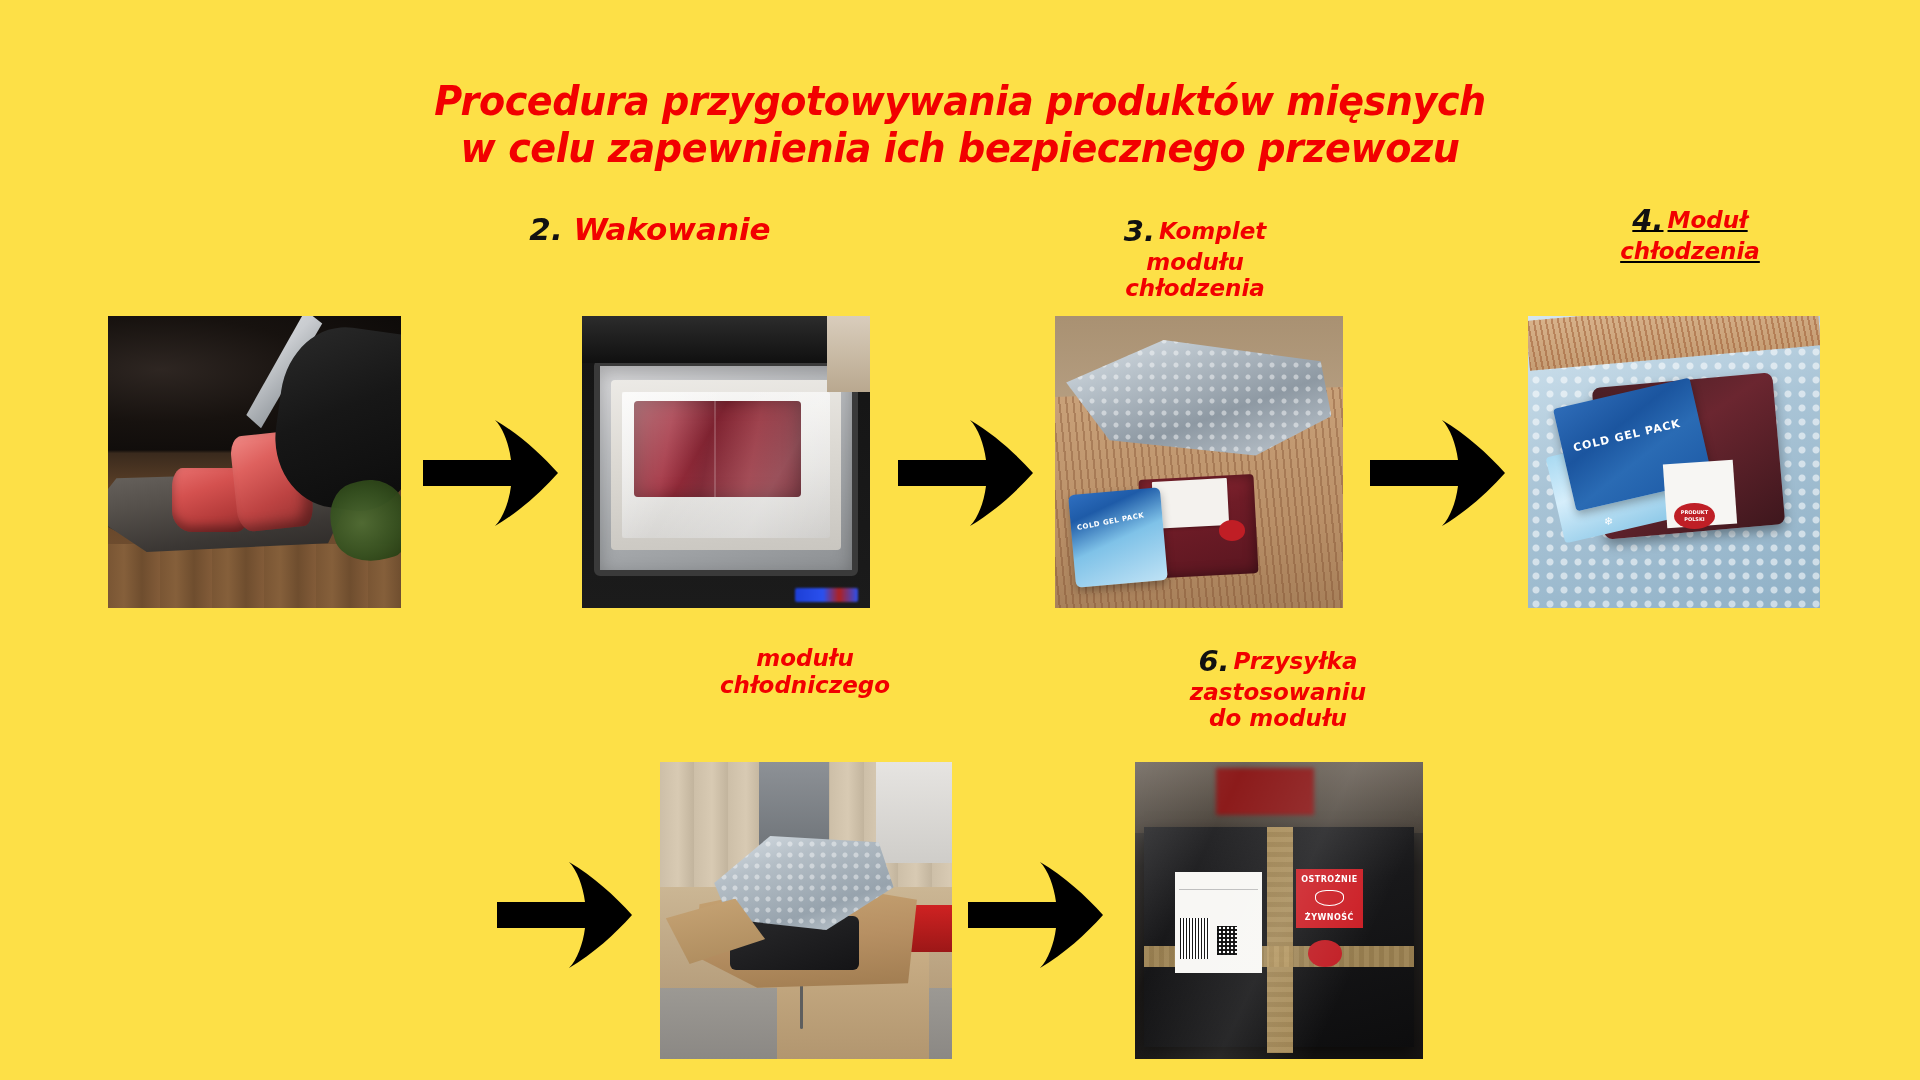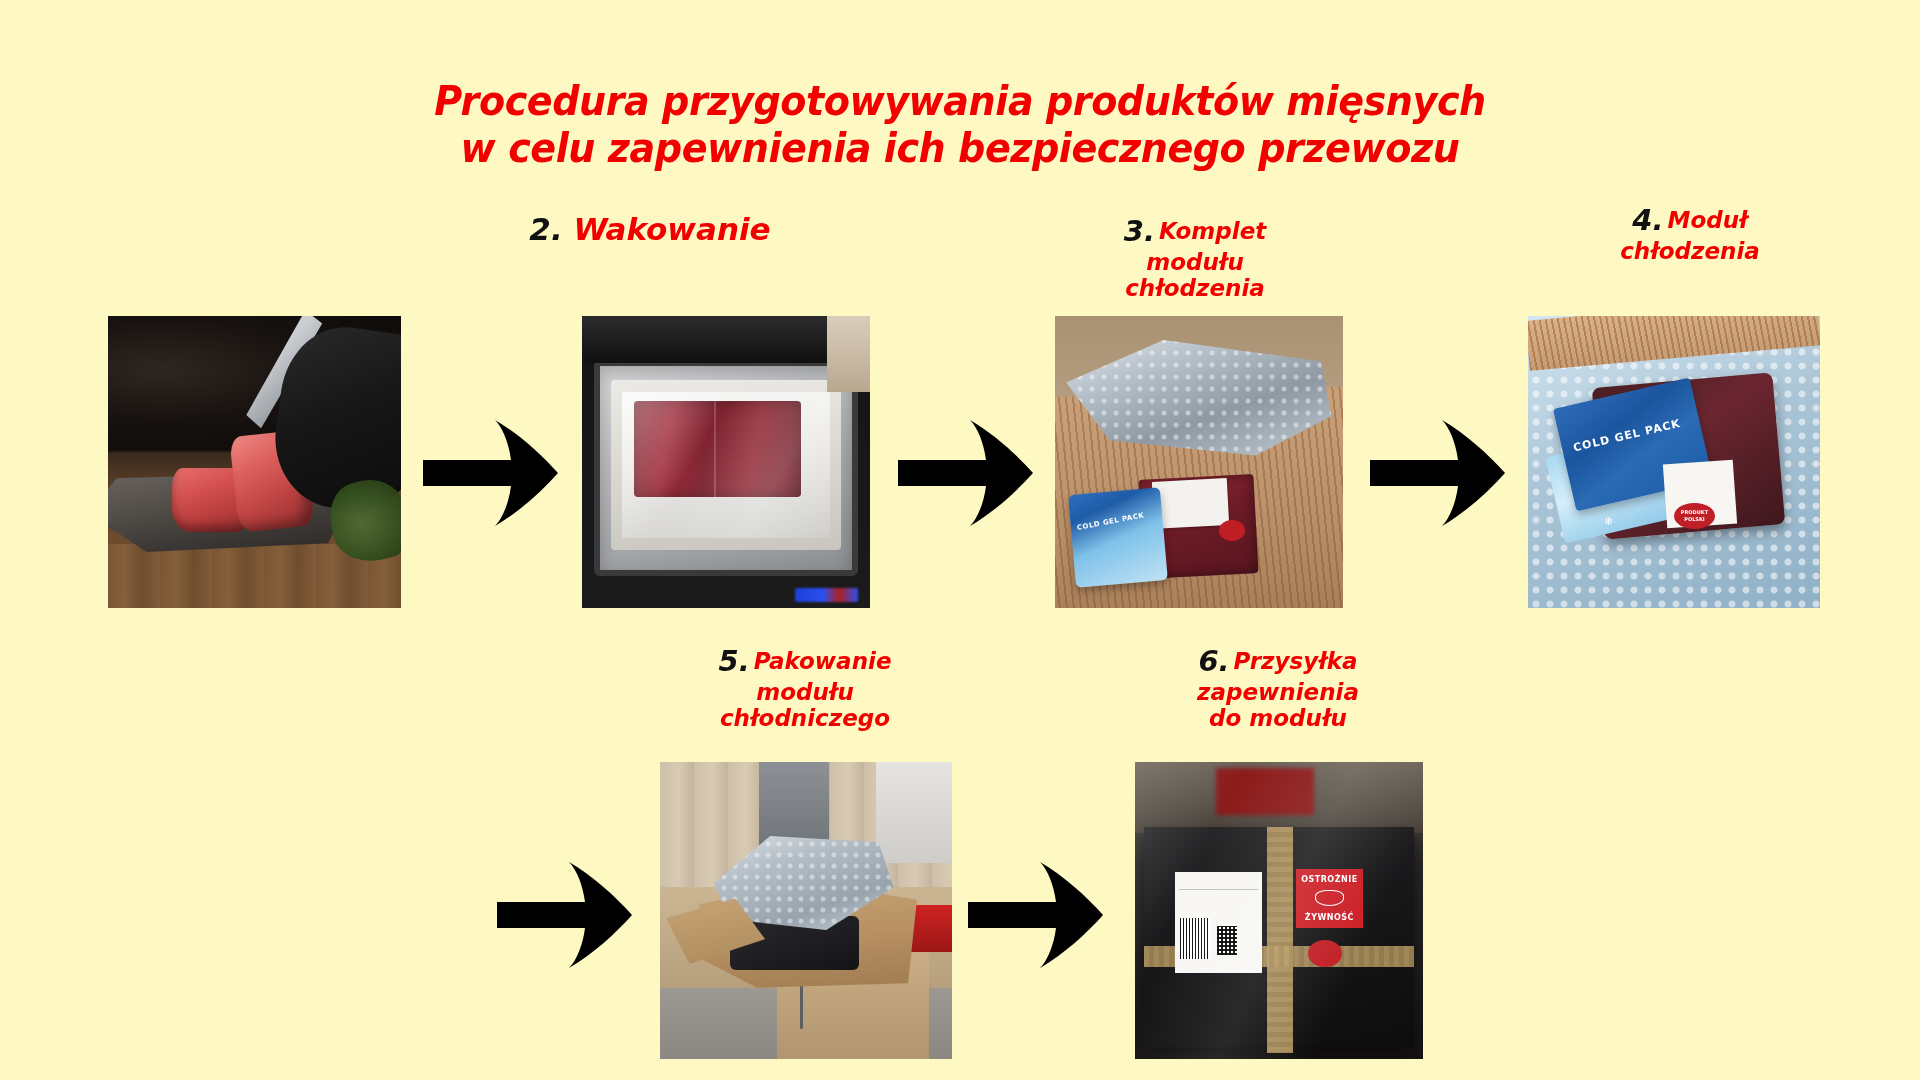--- a/index.html
+++ b/index.html
@@ -2,21 +2,21 @@
 <html><head>
 <meta charset="utf-8">
 <style>
   * { box-sizing: border-box; margin: 0; padding: 0; }
   html, body {
     width: 1920px; height: 1080px;
     background: #ffffff;
     font-family: "DejaVu Sans", sans-serif;
     overflow: hidden;
   }
-  #stage { position: relative; width: 1920px; height: 1080px; background: #fef9c3; }
+  #stage { position: relative; width: 1920px; height: 1080px; background: #fde047; }
 
   
   .title {
     position: absolute; left: 0; top: 78px; width: 1920px;
     text-align: center;
     color: #F20000;
     font-family: "DejaVu Sans", sans-serif;
     font-weight: 700; font-style: italic;
     font-size: 41px; line-height: 47px;
     letter-spacing: -0.5px;
@@ -328,21 +328,21 @@
       <span>COLD GEL PACK</span>
     </div>
   </div>
 
   <div class="arrow" style="left:1370px; top:420px; width:135px; height:106px;">
     <svg viewBox="0 0 135 106" xmlns="http://www.w3.org/2000/svg">
       <path d="M0 40 H88 C86 24 80 8 72 0 C96 14 118 34 135 53 C118 72 96 92 72 106 C80 98 86 82 88 66 H0 Z" fill="#000"></path>
     </svg>
   </div>
 
-  <div class="caption cap-small" style="left:1530px; top:204px; width:320px;">
+  <div class="caption cap-small" style="left:1530px; top:204px; width:320px;text-decoration:underline;">
     <span class="cap-line">
       <span class="num">4.</span><span class="lbl">Moduł</span>
     </span>
     <span class="cap-line lbl">chłodzenia</span>
   </div>
 
   <div class="photo p4" style="left:1528px; top:316px; width:292px; height:292px;">
     <div class="bub"></div>
     <div class="kraft"></div>
     <div class="meatbag"></div>
@@ -357,23 +357,20 @@
     </div>
   </div>
 
   <div class="arrow" style="left:497px; top:862px; width:135px; height:106px;">
     <svg viewBox="0 0 135 106" xmlns="http://www.w3.org/2000/svg">
       <path d="M0 40 H88 C86 24 80 8 72 0 C96 14 118 34 135 53 C118 72 96 92 72 106 C80 98 86 82 88 66 H0 Z" fill="#000"></path>
     </svg>
   </div>
 
   <div class="caption cap-small" style="left:655px; top:645px; width:300px;">
-    <span class="cap-line">
-      <span class="num">5.</span><span class="lbl">Pakowanie</span>
-    </span>
     <span class="cap-line lbl">modułu</span>
     <span class="cap-line lbl">chłodniczego</span>
   </div>
 
   <div class="photo p5" style="left:660px; top:762px; width:292px; height:297px;">
     <div class="cnt"></div>
     <div class="curtain"></div>
     <div class="wall"></div>
     <div class="floor"></div>
     <div class="counter"></div>
@@ -389,21 +386,21 @@
   <div class="arrow" style="left:968px; top:862px; width:135px; height:106px;">
     <svg viewBox="0 0 135 106" xmlns="http://www.w3.org/2000/svg">
       <path d="M0 40 H88 C86 24 80 8 72 0 C96 14 118 34 135 53 C118 72 96 92 72 106 C80 98 86 82 88 66 H0 Z" fill="#000"></path>
     </svg>
   </div>
 
   <div class="caption cap-small" style="left:1128px; top:645px; width:300px;">
     <span class="cap-line">
       <span class="num">6.</span><span class="lbl">Przysyłka</span>
     </span>
-    <span class="cap-line lbl">zapewnienia</span>
+    <span class="cap-line lbl">zastosowaniu</span>
     <span class="cap-line lbl">do modułu</span>
   </div>
 
   <div class="photo p6" style="left:1135px; top:762px; width:288px; height:297px;">
     <div class="stone"></div>
     <div class="redbg"></div>
     <div class="parcel"></div>
     <div class="tapeV"></div>
     <div class="tapeH"></div>
     <div class="label">

